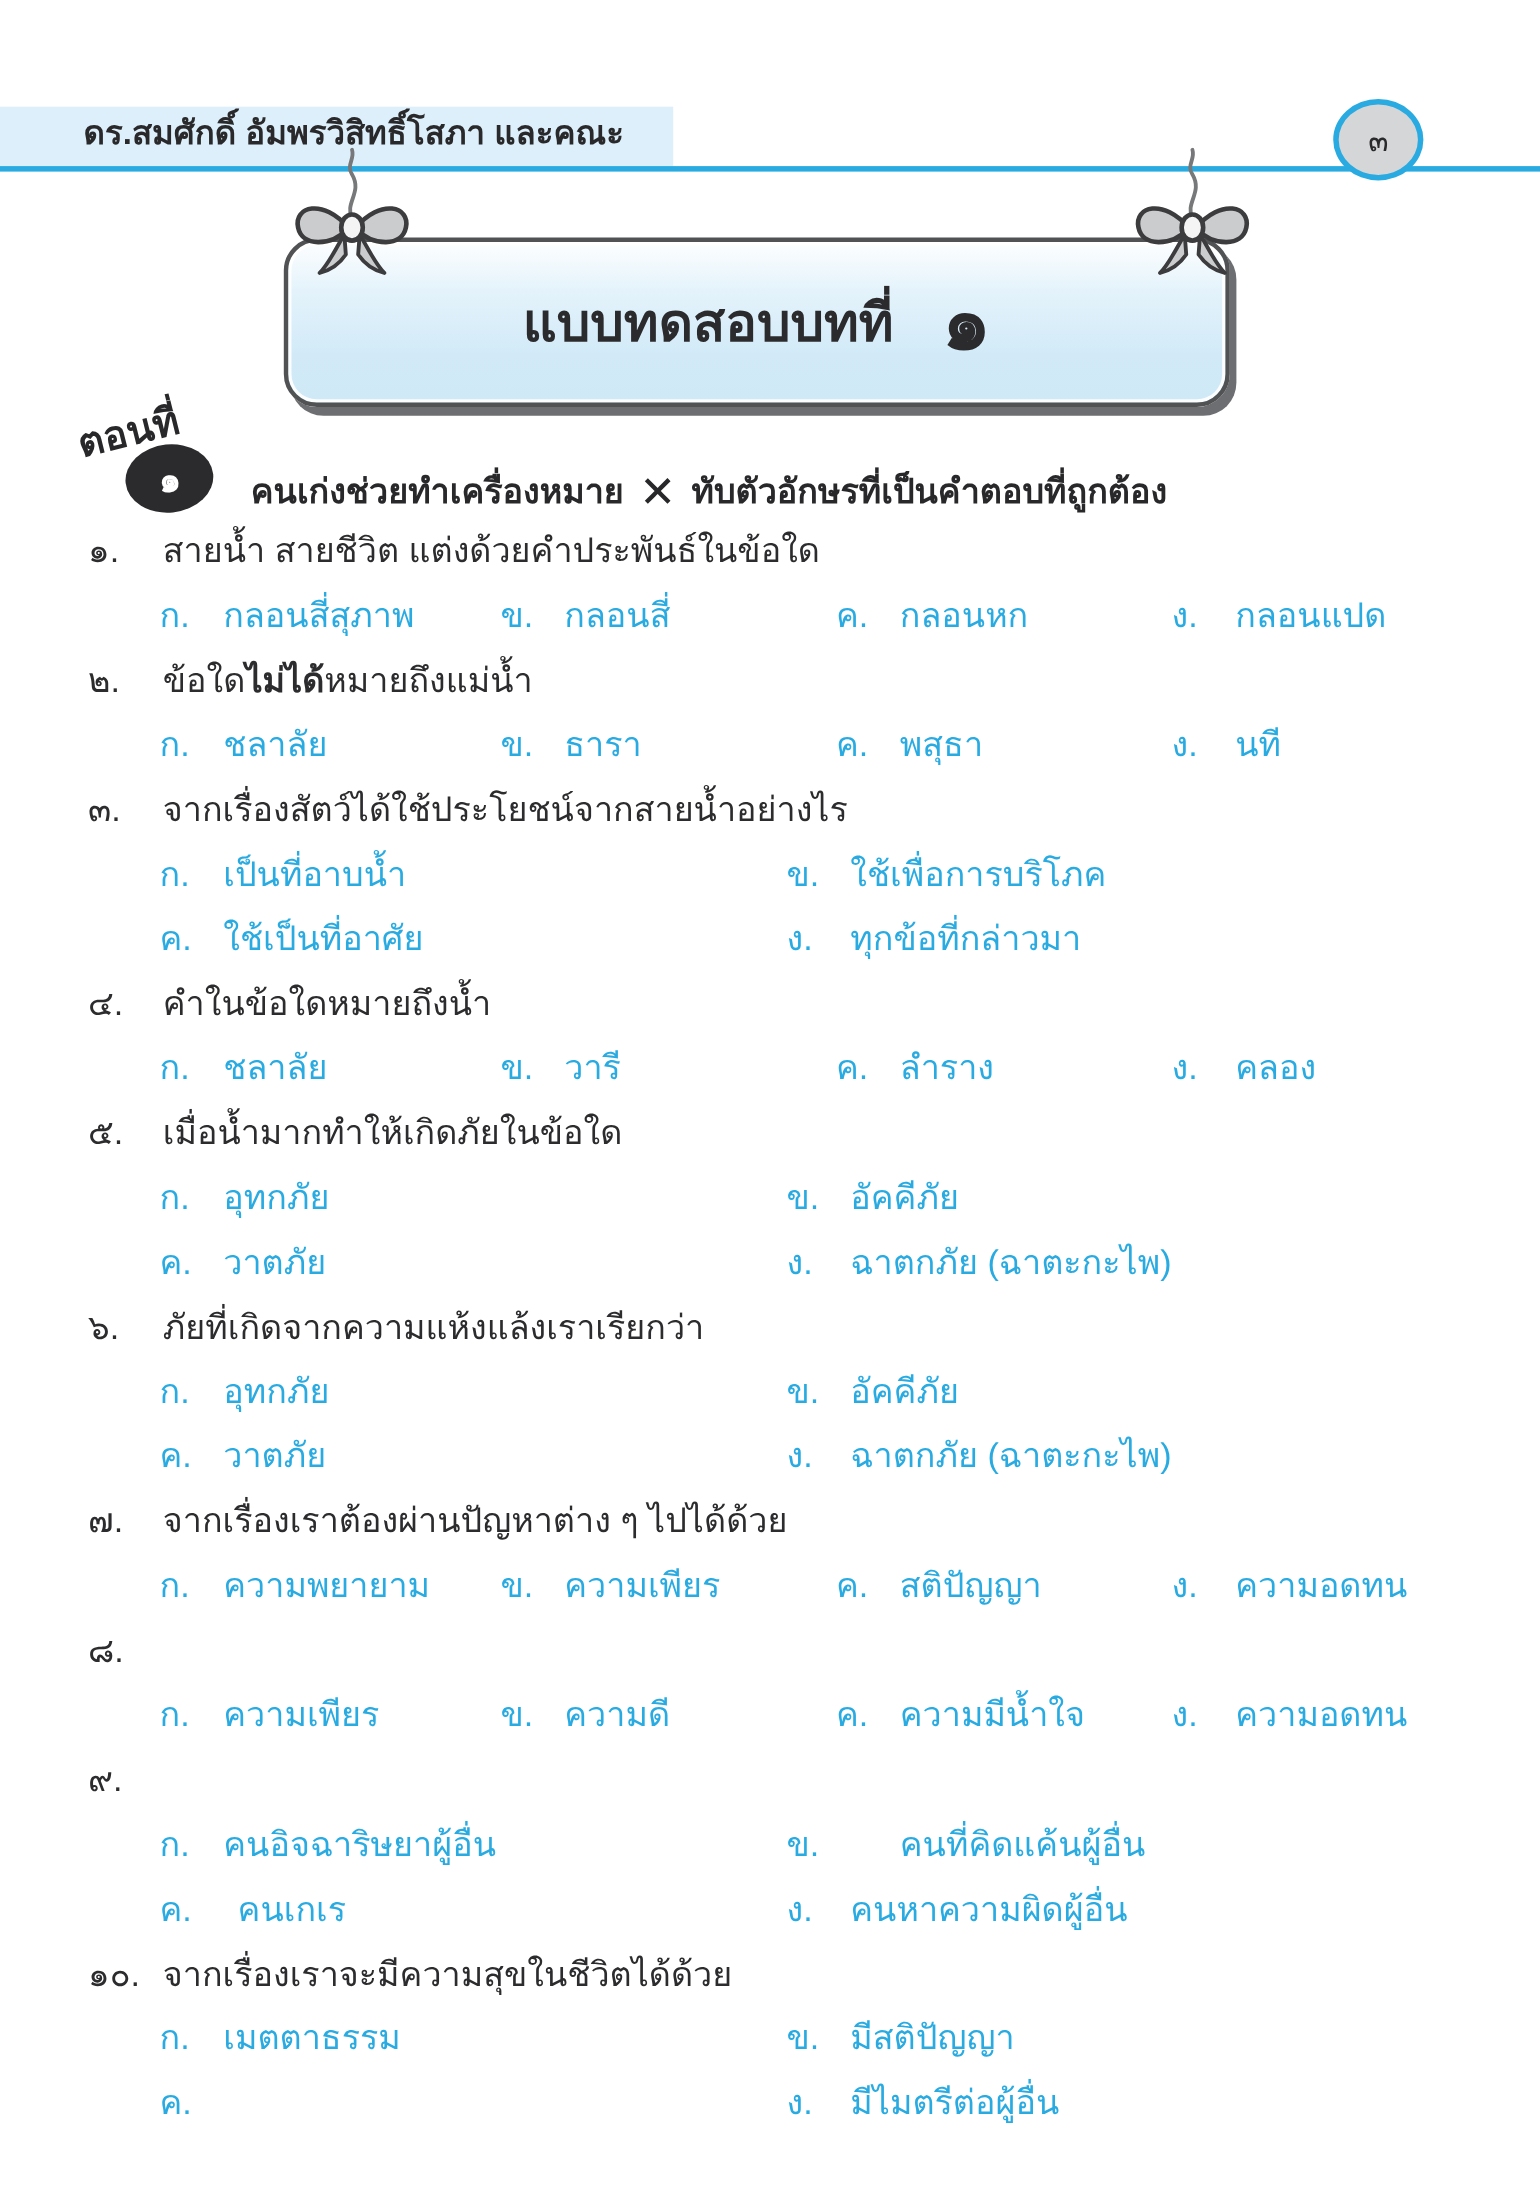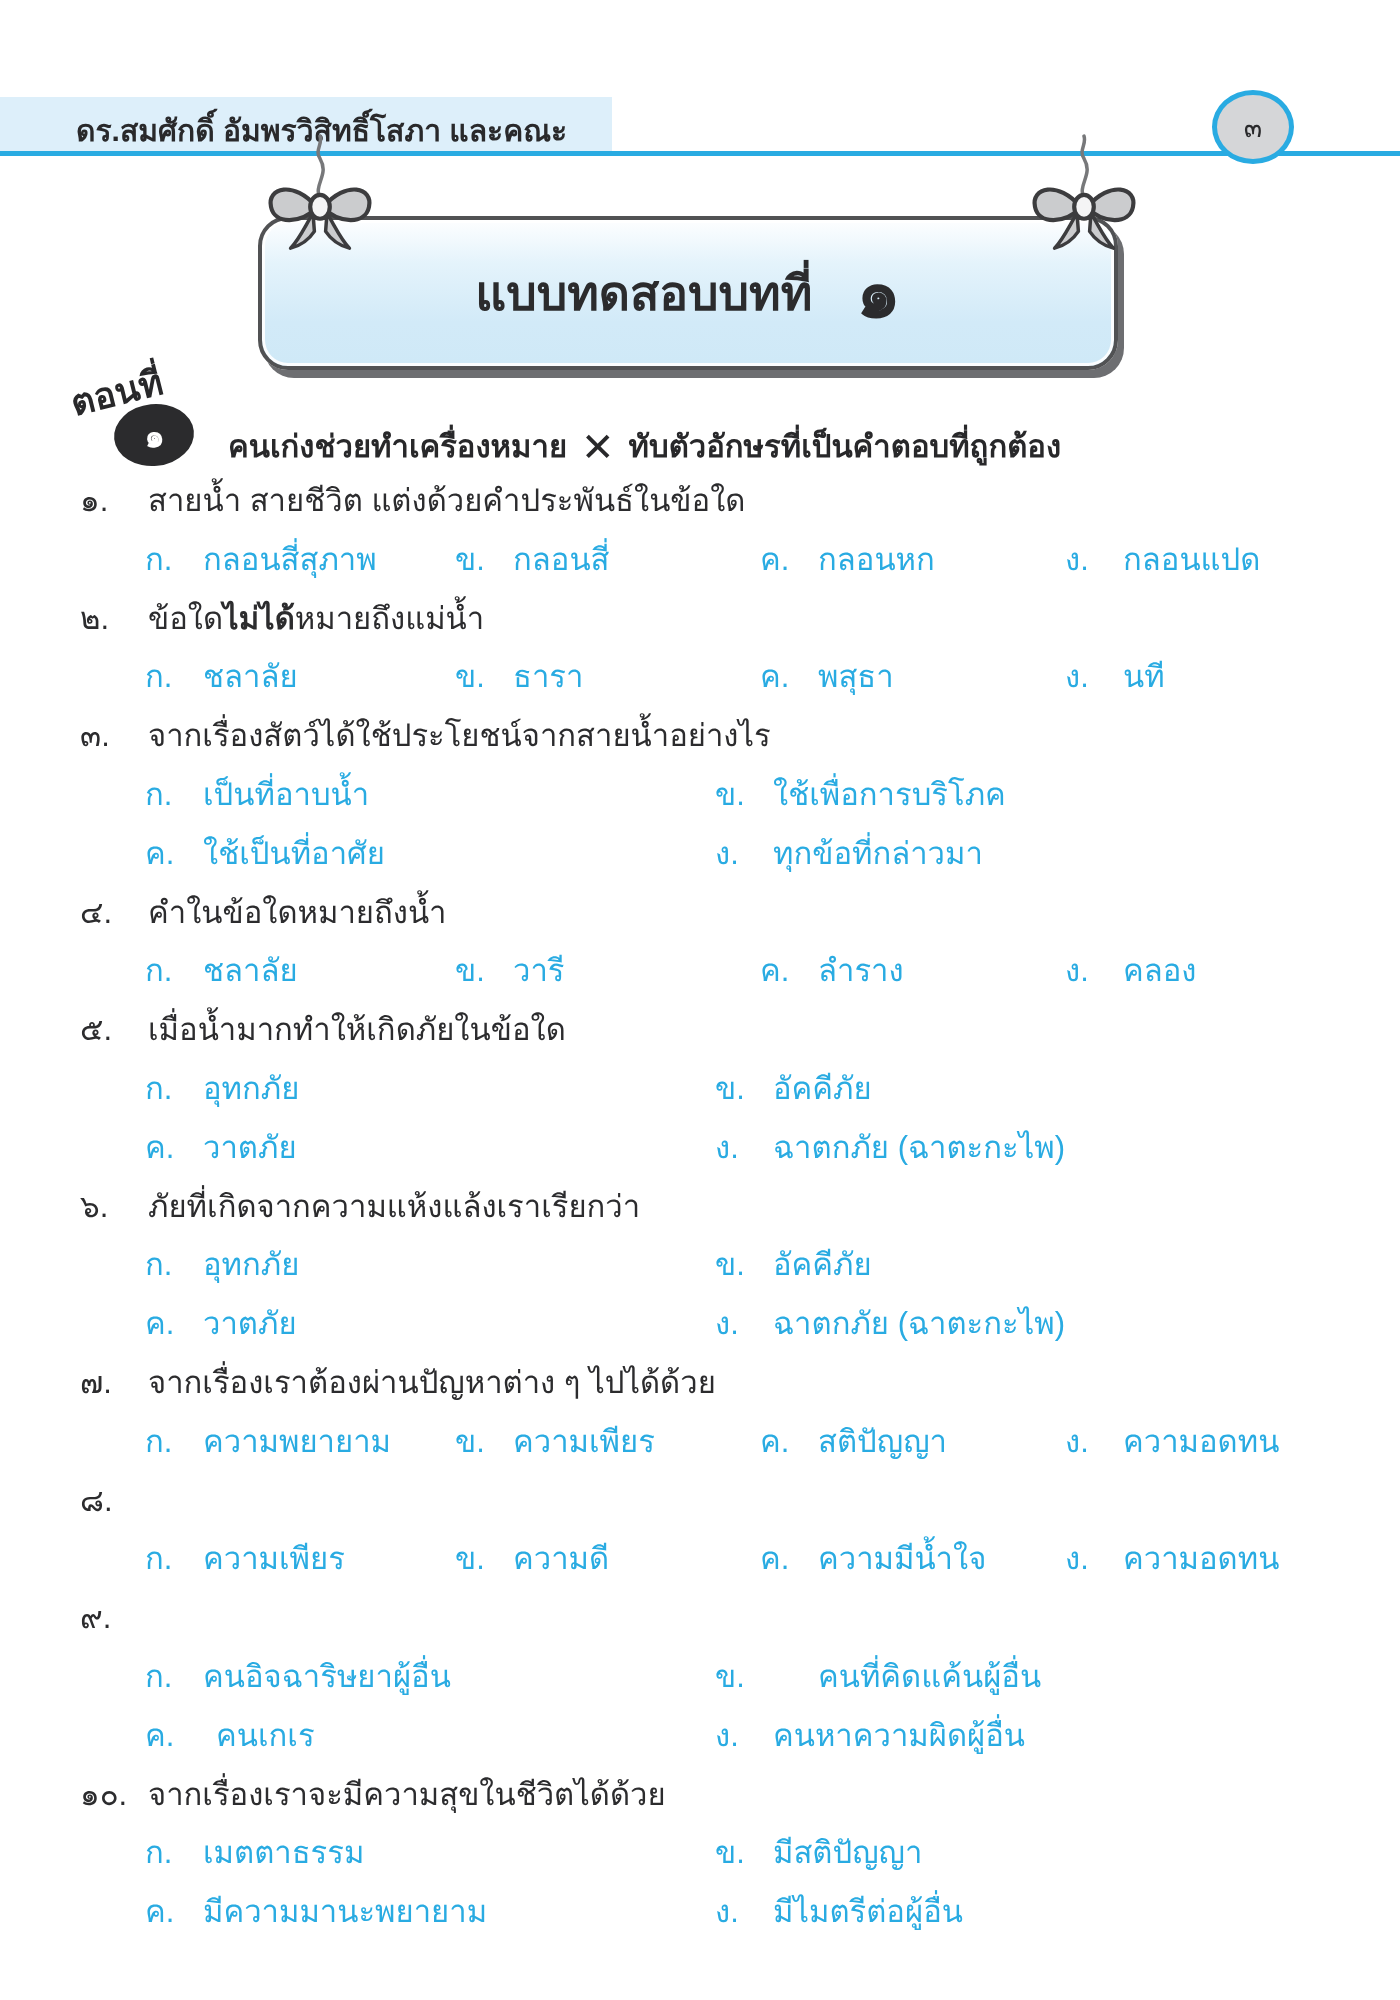--- a/index.html
+++ b/index.html
@@ -1,20 +1,20 @@
 <!DOCTYPE html>
 <html><head>
 <meta charset="utf-8">
 <style>
   html,body{margin:0;padding:0;background:#ffffff;}
   .page{position:relative;width:1400px;height:2000px;background:#ffffff;overflow:hidden;
         font-family:"Liberation Sans",sans-serif;}
   
   .header-strip{position:absolute;left:0;top:97px;width:612px;height:57px;background:#ddeffa;
-                display:flex;align-items:flex-end;}
+                display:flex;align-items:flex-start;}
   .header-author{margin-left:76px;font-size:30px;font-weight:bold;color:#29292b;white-space:nowrap;}
   .header-line{position:absolute;left:0;top:151px;width:1400px;height:5px;background:#29abe2;z-index:1;}
   .page-circle{position:absolute;left:1212px;top:90px;width:82px;height:74px;box-sizing:border-box;
                background:#d5d6d8;border:5px solid #29abe2;border-radius:50%;z-index:3;
                display:flex;align-items:center;justify-content:center;font-size:27px;color:#2a2a2c;}
   
   .title-box{position:absolute;left:258px;top:216px;width:860px;height:154px;box-sizing:border-box;
              border:4px solid #515254;border-radius:30px;z-index:1;
              background:linear-gradient(180deg,#fdfeff 0%,#e4f3fb 30%,#d2eaf8 70%,#cfe9f7 100%);
              box-shadow:6px 8px 0 #6d6e71, inset 0 0 0 3px rgba(255,255,255,.9);
@@ -226,19 +226,18 @@
         <span class="q-text"><span>จากเรื่องเราจะมีความสุขในชีวิตได้ด้วย</span></span>
       </div>
       <div class="o-line">
         <span class="opt-label" style="left: 145px;">ก.</span>
         <span class="opt-text" style="left: 203px;">เมตตาธรรม</span>
         <span class="opt-label" style="left: 715px;">ข.</span>
         <span class="opt-text" style="left: 773px;">มีสติปัญญา</span>
       </div>
       <div class="o-line">
         <span class="opt-label" style="left: 145px;">ค.</span>
-        <span class="opt-text" style="left: 203px;">มีความมานะพยายาม</span>
         <span class="opt-label" style="left: 715px;">ง.</span>
         <span class="opt-text" style="left: 773px;">มีไมตรีต่อผู้อื่น</span>
       </div>
     </div>
 
 </div>
 
 </body></html>

